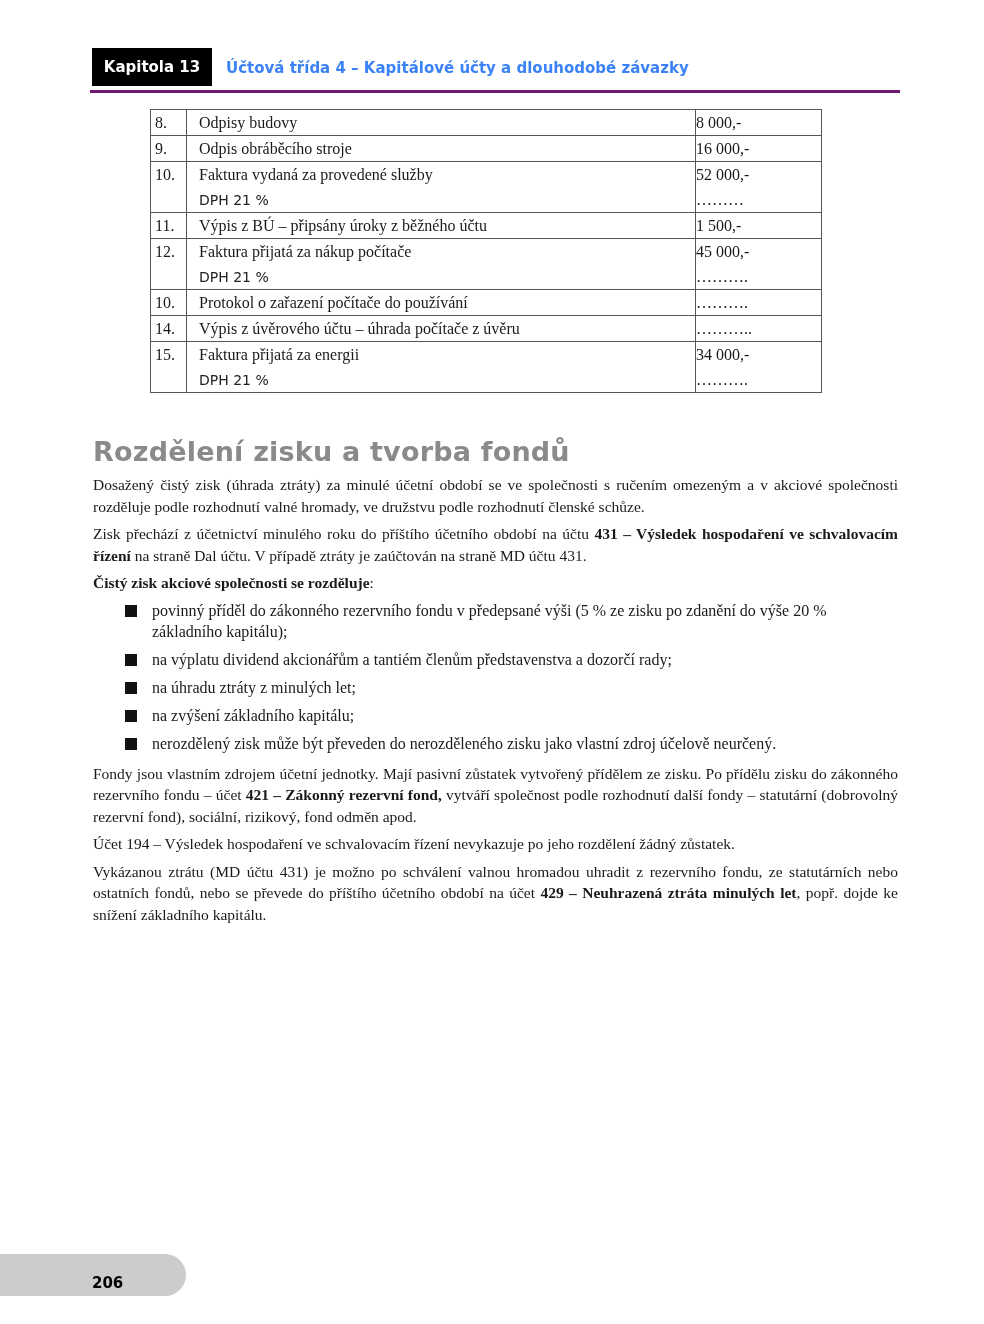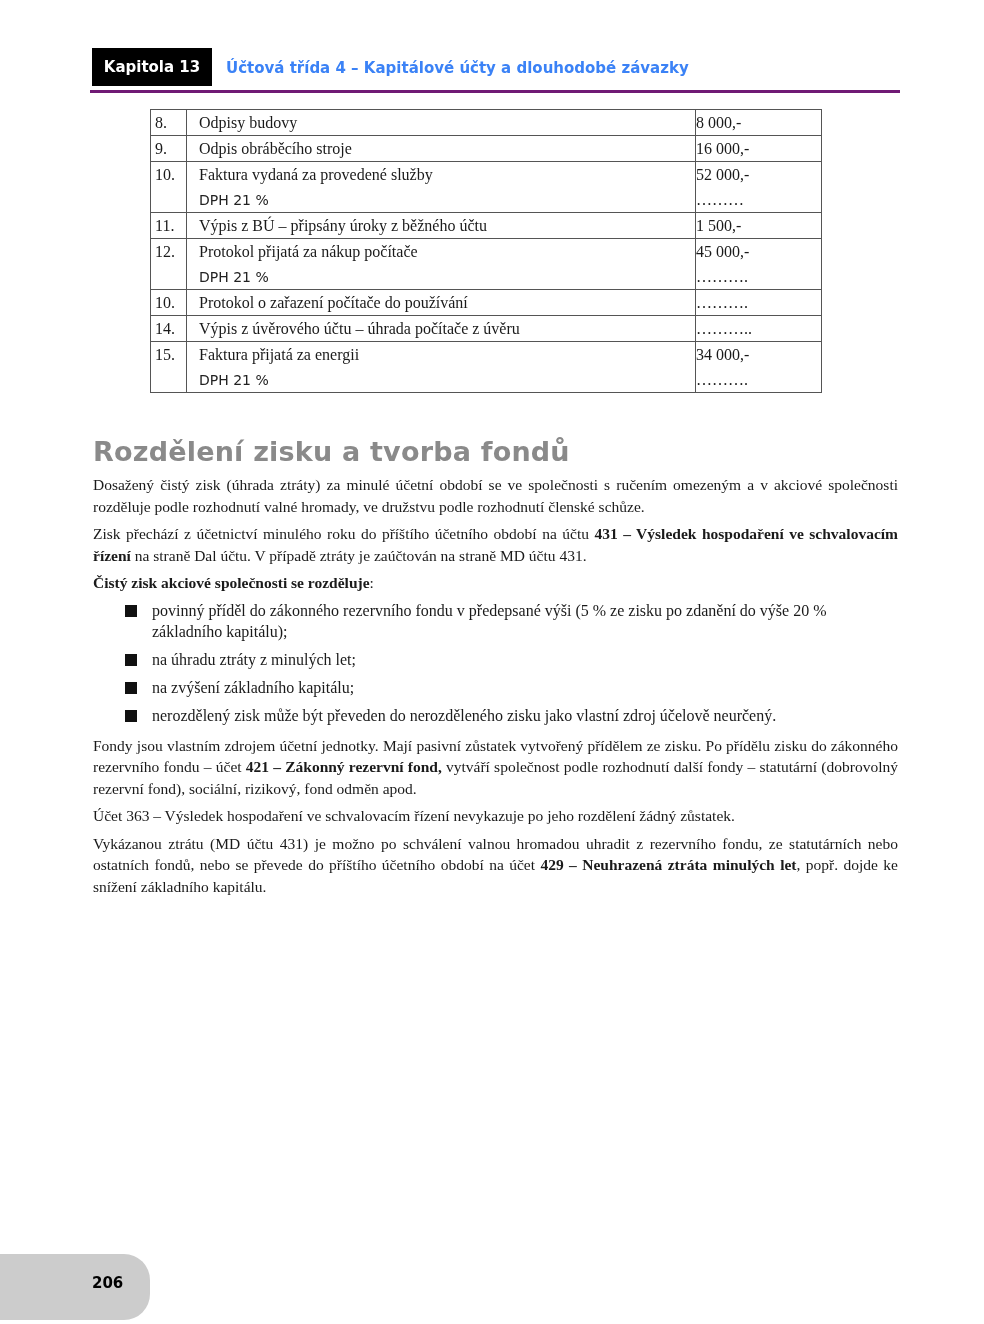--- a/index.html
+++ b/index.html
@@ -43,22 +43,22 @@
       position: absolute; left: 93px; top: 474px; width: 805px;
       font-size: 15.5px; line-height: 21.5px; text-align: justify;
     }
     .content p { margin: 0 0 6px 0; }
     .content ul { list-style: none; margin: 0 0 8px 0; padding: 0 0 0 32px; }
     .content li { position: relative; padding-left: 27px; margin-bottom: 6.5px; font-size: 16px; line-height: 21.5px; text-align: left; }
     .bullet {
       position: absolute; left: 0; top: 5px; width: 12px; height: 12px; background: #111;
     }
     .page-tab {
-      position: absolute; left: 0; top: 1254px; width: 150px; height: 66px;
-      background: #cccccc; border-radius: 0 26px 26px 0;
+      position: absolute; left: 0; top: 1254px; width: 150px; height: 42px;
+      background: #cccccc; border-radius: 0 26px 26px 0; padding-left: 36px;
     }
     .page-num {
       position: absolute; left: 92px; top: 0; line-height: 58px;
       font-family: "DejaVu Sans", sans-serif; font-weight: bold; font-size: 15px; color: #000;
     }
     b { font-weight: bold; }
   </style>
 </head>
 <body>
 
@@ -113,21 +113,21 @@
         </td>
         <td class="amt">
           <div class="line">1 500,-</div>
         </td>
       </tr>
       <tr>
         <td class="num">
           <div class="line">12.</div>
         </td>
         <td class="desc">
-          <div class="line">Protokol přijatá za nákup počítače</div>
+          <div class="line">Faktura přijatá za nákup počítače</div>
           <div class="line sub">DPH 21 %</div>
         </td>
         <td class="amt">
           <div class="line">45 000,-</div>
           <div class="line">……….</div>
         </td>
       </tr>
       <tr>
         <td class="num">
           <div class="line">10.</div>
@@ -167,24 +167,25 @@
 </table>
 
 <h2 class="section-title">Rozdělení zisku a tvorba fondů</h2>
 
 <div class="content">
   <p>Dosažený čistý zisk (úhrada ztráty) za minulé účetní období se ve společnosti s ručením omezeným a v akciové společnosti rozděluje podle rozhodnutí valné hromady, ve družstvu podle rozhodnutí členské schůze.</p>
   <p><span>Zisk přechází z účetnictví minulého roku do příštího účetního období na účtu </span><b>431 – Výsledek hospodaření ve schvalovacím řízení</b><span> na straně Dal účtu. V případě ztráty je zaúčtován na straně MD účtu 431.</span></p>
   <p><b>Čistý zisk akciové společnosti se rozděluje</b><span>:</span></p>
   <ul id="bullet-list">
       <li><span class="bullet"></span><span>povinný příděl do zákonného rezervního fondu v předepsané výši (5 % ze zisku po zdanění do výše 20 % základního kapitálu);</span></li>
+      <li><span class="bullet"></span><span>na výplatu dividend akcionářům a tantiém členům představenstva a dozorčí rady;</span></li>
       <li><span class="bullet"></span><span>na úhradu ztráty z minulých let;</span></li>
       <li><span class="bullet"></span><span>na zvýšení základního kapitálu;</span></li>
       <li><span class="bullet"></span><span>nerozdělený zisk může být převeden do nerozděleného zisku jako vlastní zdroj účelově neurčený.</span></li>
     </ul>
   <p><span>Fondy jsou vlastním zdrojem účetní jednotky. Mají pasivní zůstatek vytvořený přídělem ze zisku. Po přídělu zisku do zákonného rezervního fondu – účet </span><b>421 – Zákonný rezervní fond,</b><span> vytváří společnost podle rozhodnutí další fondy – statutární (dobrovolný rezervní fond), sociální, rizikový, fond odměn apod.</span></p>
-  <p>Účet 363 – Výsledek hospodaření ve schvalovacím řízení nevykazuje po jeho rozdělení žádný zůstatek.</p>
+  <p>Účet 194 – Výsledek hospodaření ve schvalovacím řízení nevykazuje po jeho rozdělení žádný zůstatek.</p>
   <p><span>Vykázanou ztrátu (MD účtu 431) je možno po schválení valnou hromadou uhradit z rezervního fondu, ze statutárních nebo ostatních fondů, nebo se převede do příštího účetního období na účet </span><b>429 – Neuhrazená ztráta minulých let</b><span>, popř. dojde ke snížení základního kapitálu.</span></p>
 </div>
 
 <div class="page-tab">
   <span class="page-num">206</span>
 </div>
 
 </body></html>

